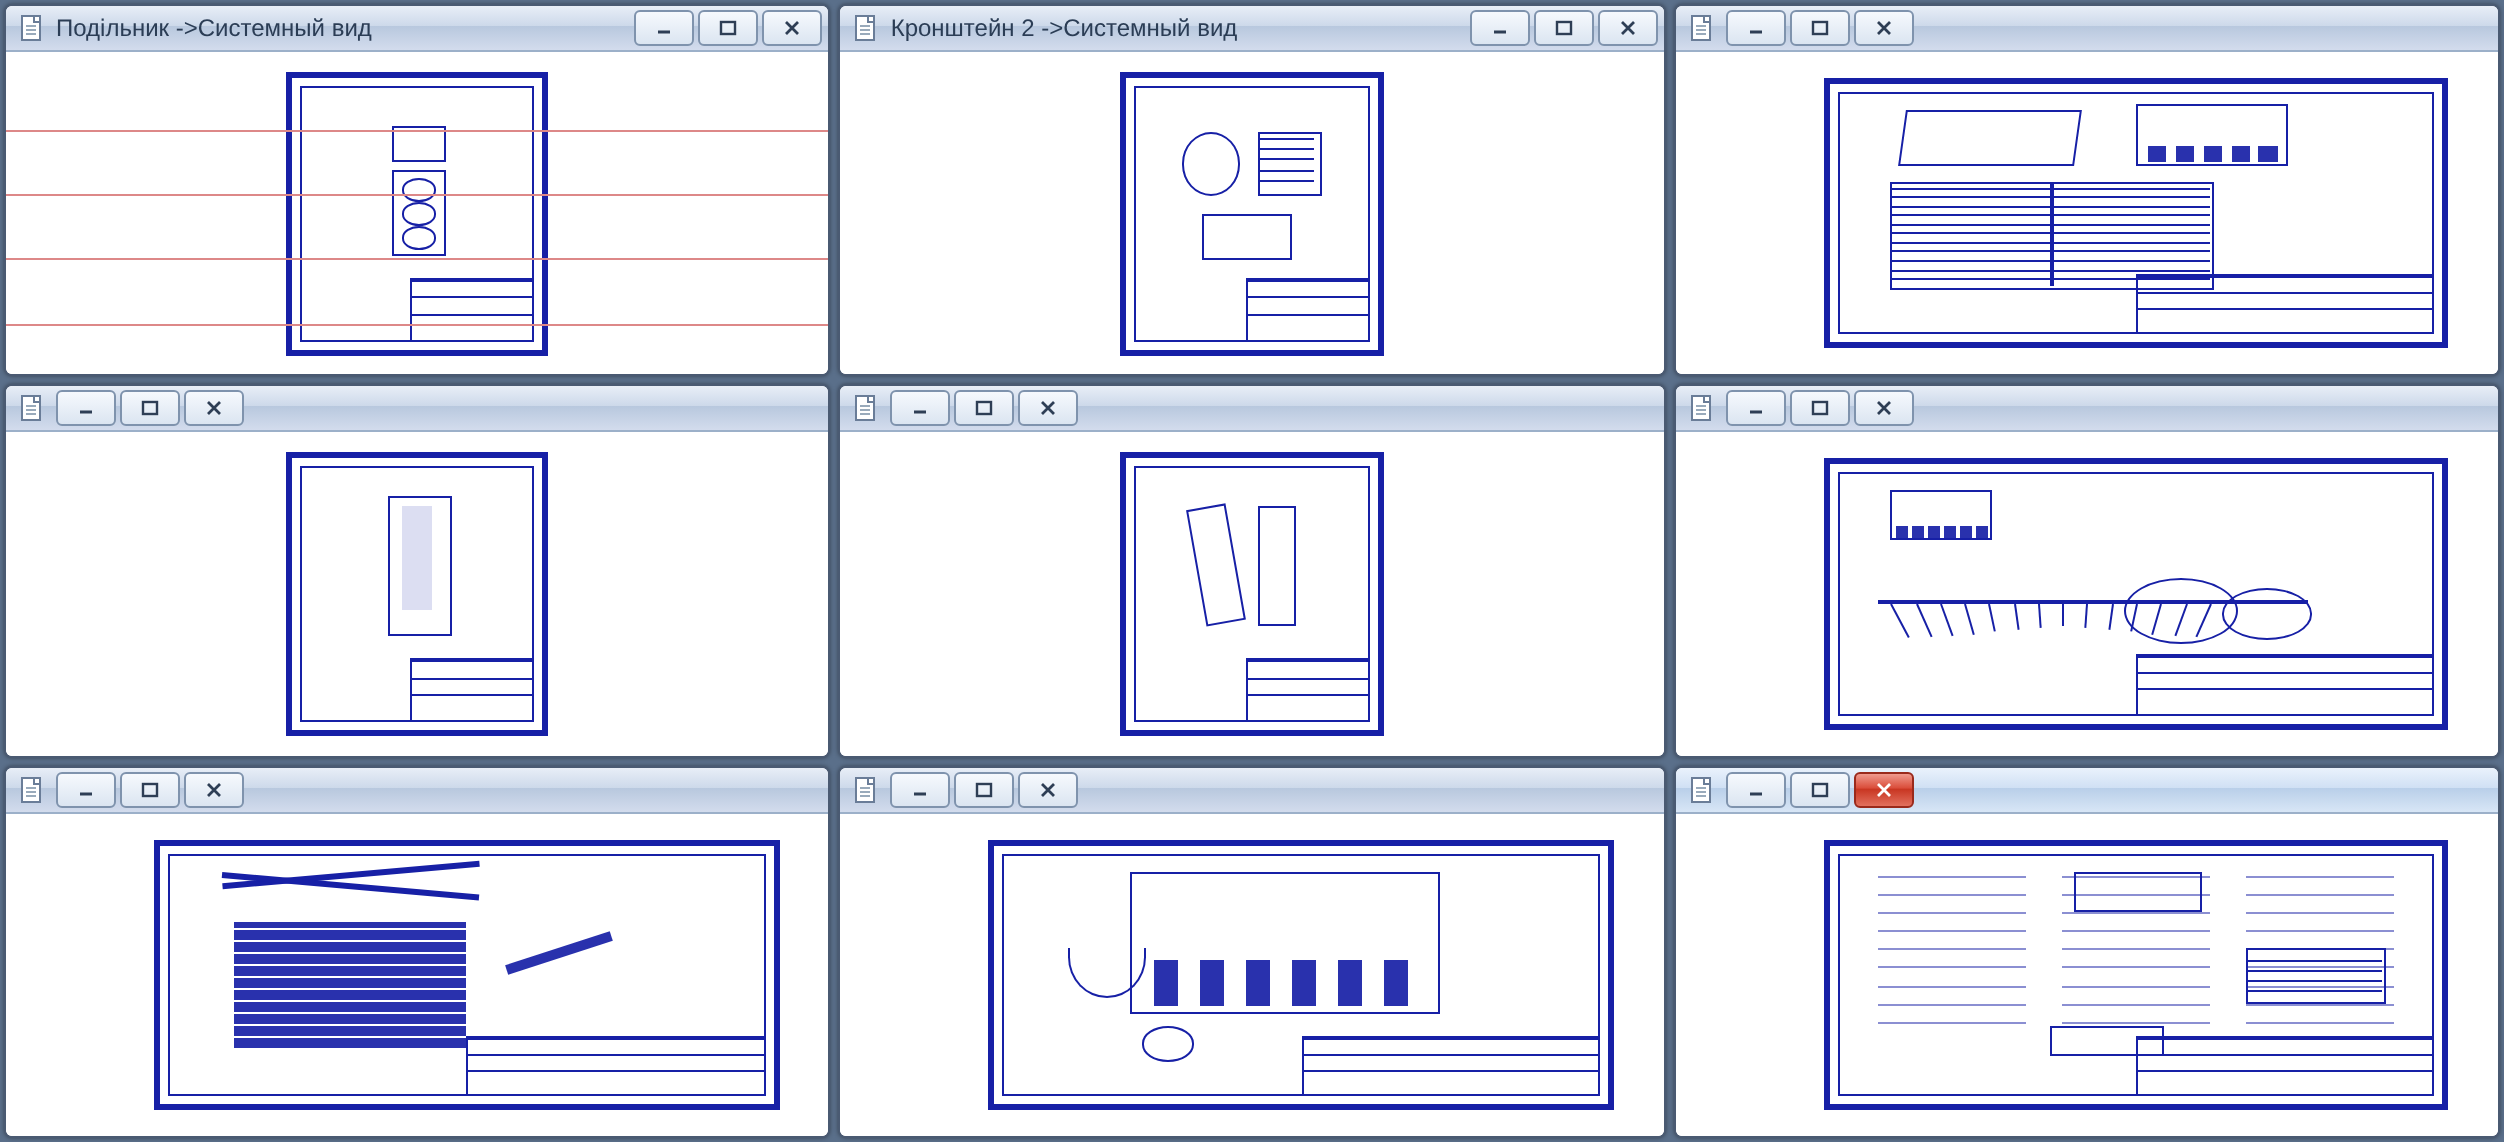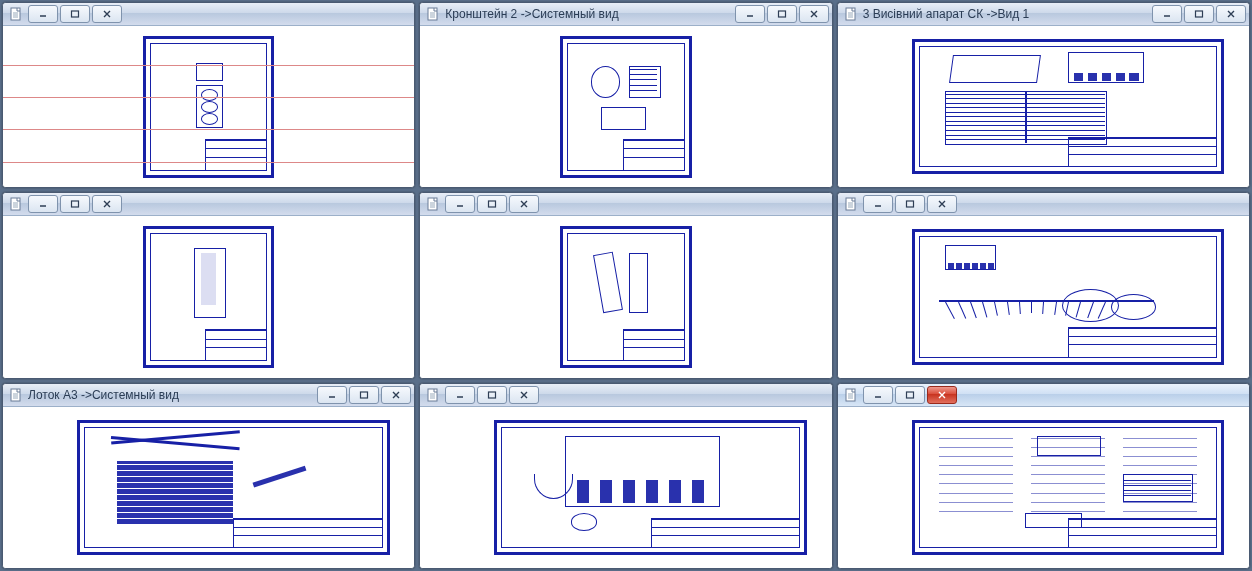--- a/index.html
+++ b/index.html
@@ -33,20 +33,21 @@
 <div class="grid" id="grid">
     <div class="win">
       <div class="titlebar">
         <span class="doc-ico"><svg viewBox="0 0 14 14">
             <rect x="2" y="1" width="9" height="12" fill="#fff" stroke="#6a7d98"></rect>
             <path d="M8 1v3h3" fill="none" stroke="#6a7d98"></path>
             <line x1="4" y1="6" x2="9" y2="6" stroke="#9ab"></line>
             <line x1="4" y1="8" x2="9" y2="8" stroke="#9ab"></line>
             <line x1="4" y1="10" x2="9" y2="10" stroke="#9ab"></line>
           </svg></span>
+        <span class="ttl">Подільник -&gt;Системный вид</span>
         <span class="wbtns">
           <span class="wbtn" title="Minimize">
             <svg viewBox="0 0 10 10">
               <line x1="2" y1="7" x2="8" y2="7" stroke="currentColor" stroke-width="1.6"></line>
             </svg>
           </span>
           <span class="wbtn" title="Restore">
             <svg viewBox="0 0 10 10">
               <rect x="1.5" y="2" width="7" height="6" fill="none" stroke="currentColor" stroke-width="1.2"></rect>
             </svg>
@@ -129,21 +130,20 @@
     </div>
     <div class="win">
       <div class="titlebar">
         <span class="doc-ico"><svg viewBox="0 0 14 14">
             <rect x="2" y="1" width="9" height="12" fill="#fff" stroke="#6a7d98"></rect>
             <path d="M8 1v3h3" fill="none" stroke="#6a7d98"></path>
             <line x1="4" y1="6" x2="9" y2="6" stroke="#9ab"></line>
             <line x1="4" y1="8" x2="9" y2="8" stroke="#9ab"></line>
             <line x1="4" y1="10" x2="9" y2="10" stroke="#9ab"></line>
           </svg></span>
-        <span class="ttl">3 Висівний апарат СК -&gt;Вид 1</span>
         <span class="wbtns">
           <span class="wbtn" title="Minimize">
             <svg viewBox="0 0 10 10">
               <line x1="2" y1="7" x2="8" y2="7" stroke="currentColor" stroke-width="1.6"></line>
             </svg>
           </span>
           <span class="wbtn" title="Restore">
             <svg viewBox="0 0 10 10">
               <rect x="1.5" y="2" width="7" height="6" fill="none" stroke="currentColor" stroke-width="1.2"></rect>
             </svg>
@@ -334,21 +334,20 @@
     </div>
     <div class="win">
       <div class="titlebar">
         <span class="doc-ico"><svg viewBox="0 0 14 14">
             <rect x="2" y="1" width="9" height="12" fill="#fff" stroke="#6a7d98"></rect>
             <path d="M8 1v3h3" fill="none" stroke="#6a7d98"></path>
             <line x1="4" y1="6" x2="9" y2="6" stroke="#9ab"></line>
             <line x1="4" y1="8" x2="9" y2="8" stroke="#9ab"></line>
             <line x1="4" y1="10" x2="9" y2="10" stroke="#9ab"></line>
           </svg></span>
-        <span class="ttl">Лоток А3 -&gt;Системный вид</span>
         <span class="wbtns">
           <span class="wbtn" title="Minimize">
             <svg viewBox="0 0 10 10">
               <line x1="2" y1="7" x2="8" y2="7" stroke="currentColor" stroke-width="1.6"></line>
             </svg>
           </span>
           <span class="wbtn" title="Restore">
             <svg viewBox="0 0 10 10">
               <rect x="1.5" y="2" width="7" height="6" fill="none" stroke="currentColor" stroke-width="1.2"></rect>
             </svg>

